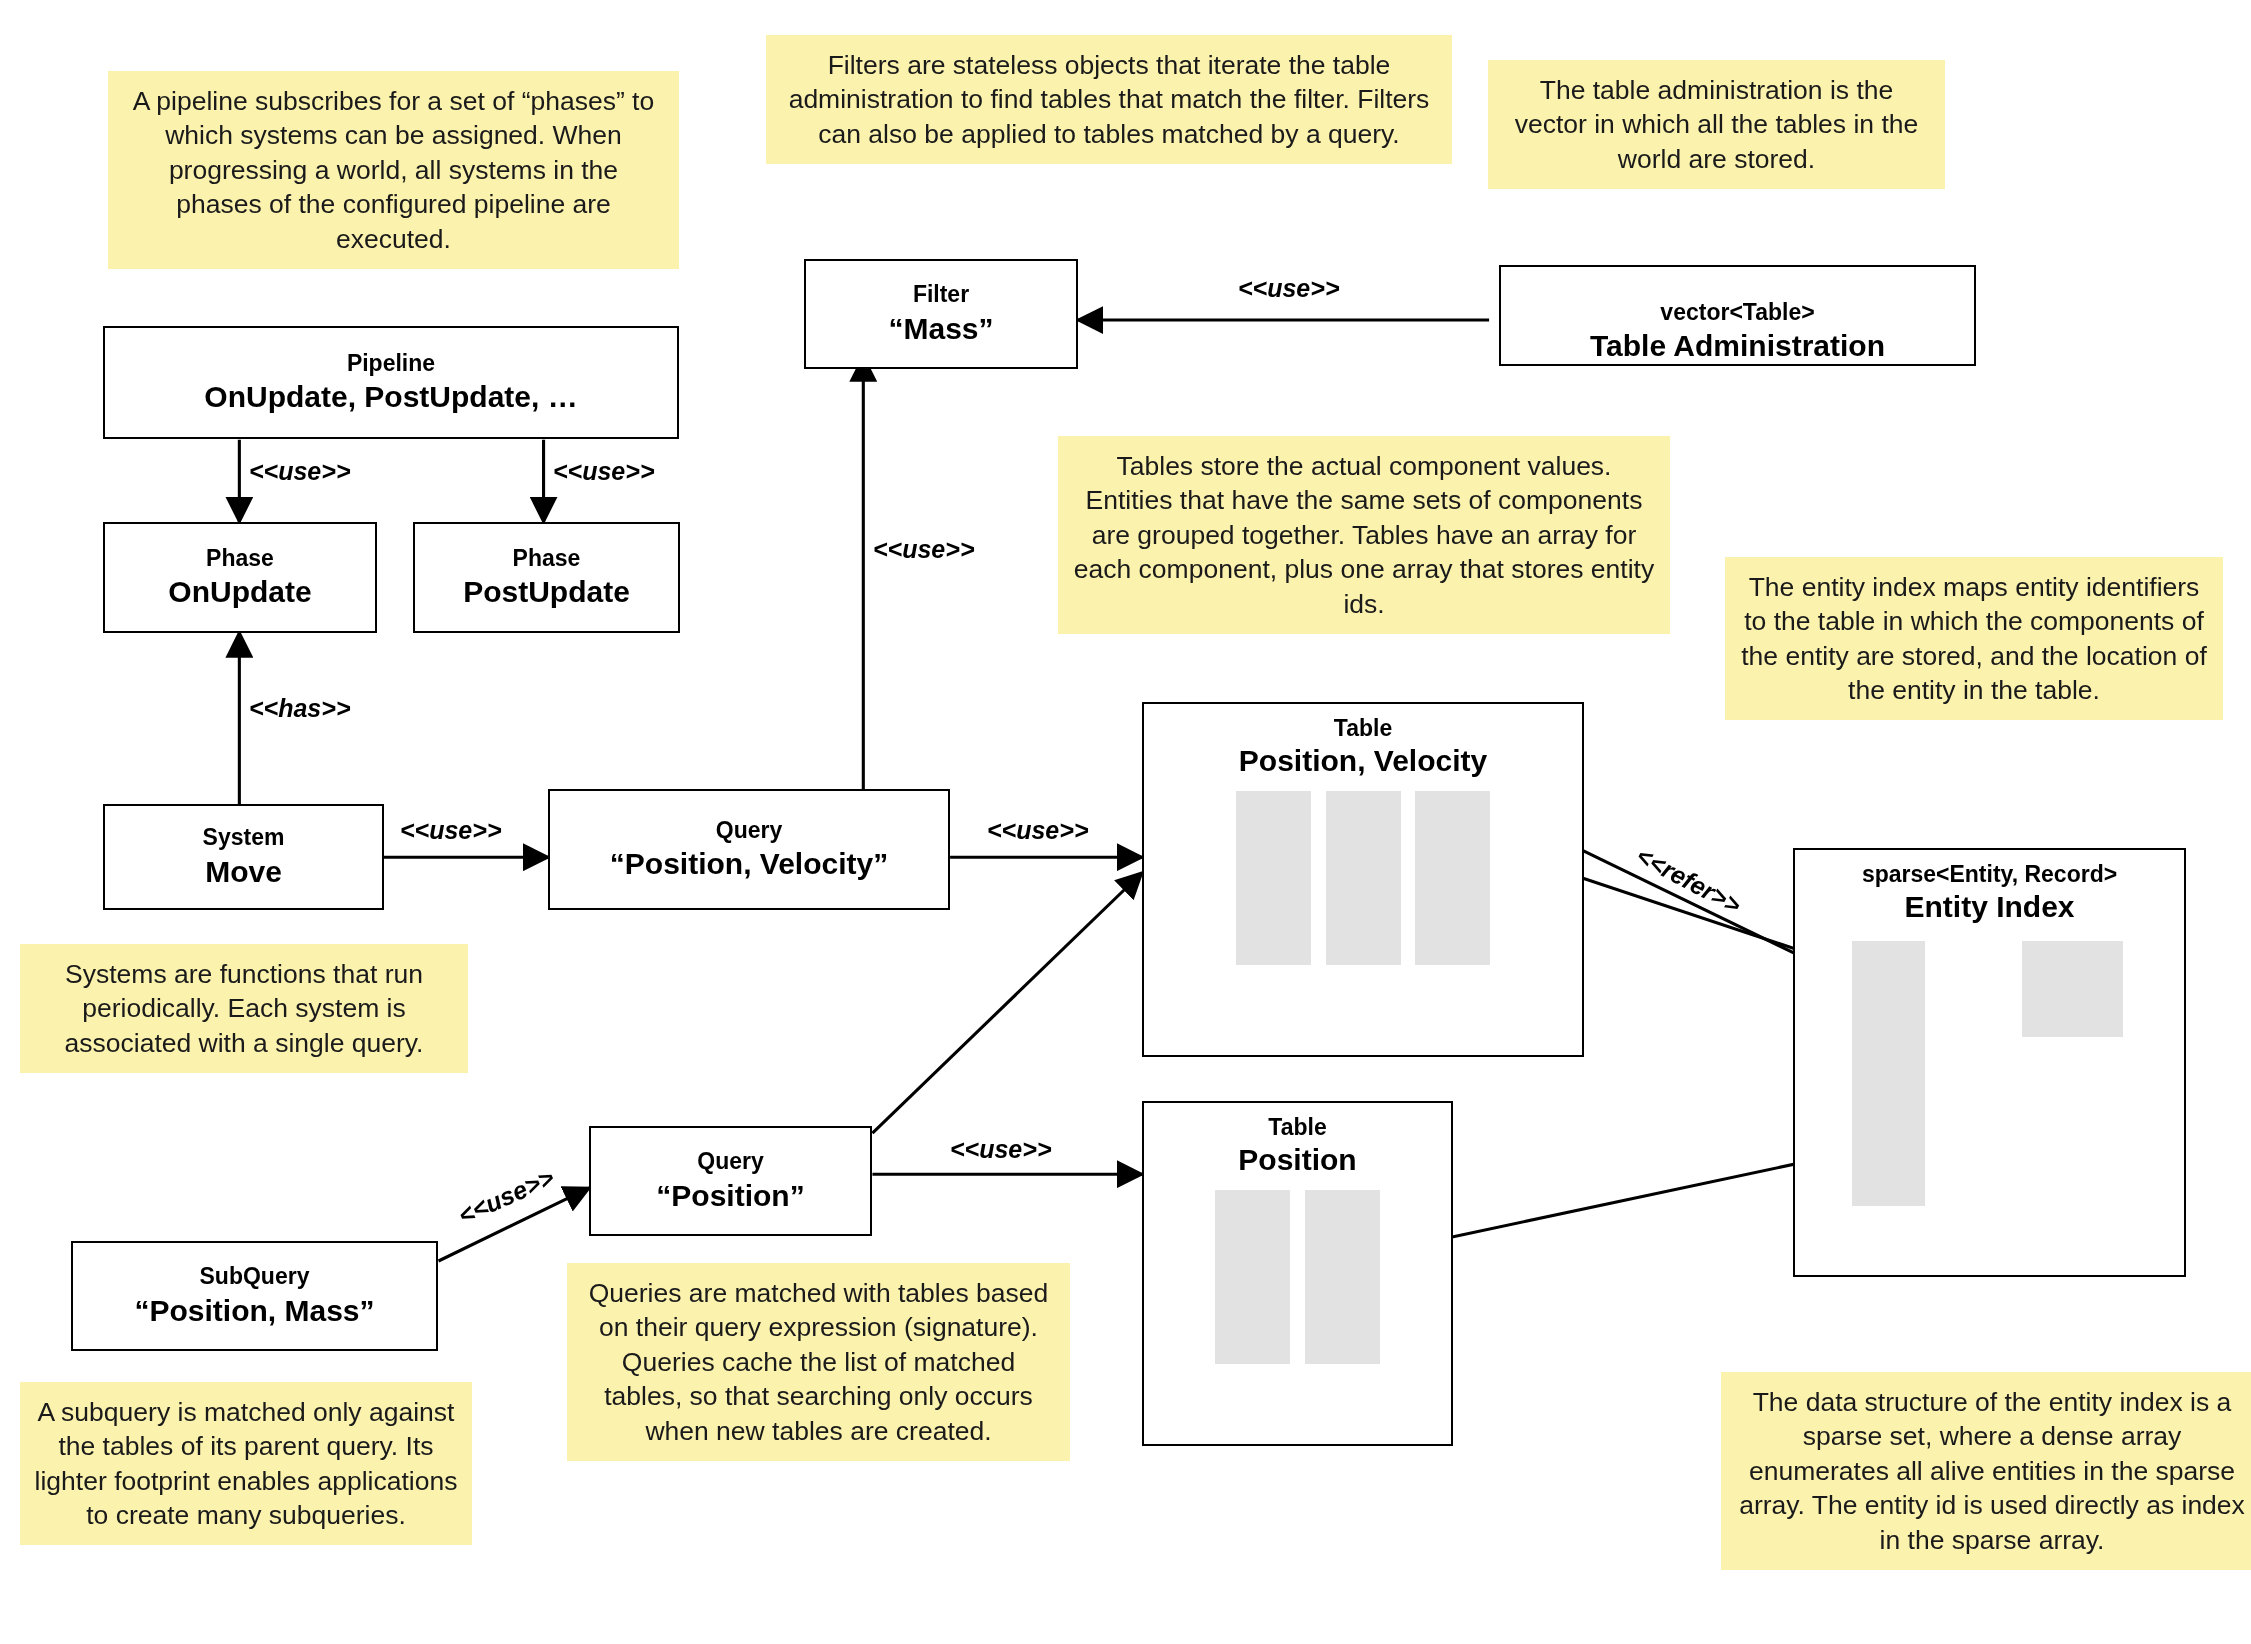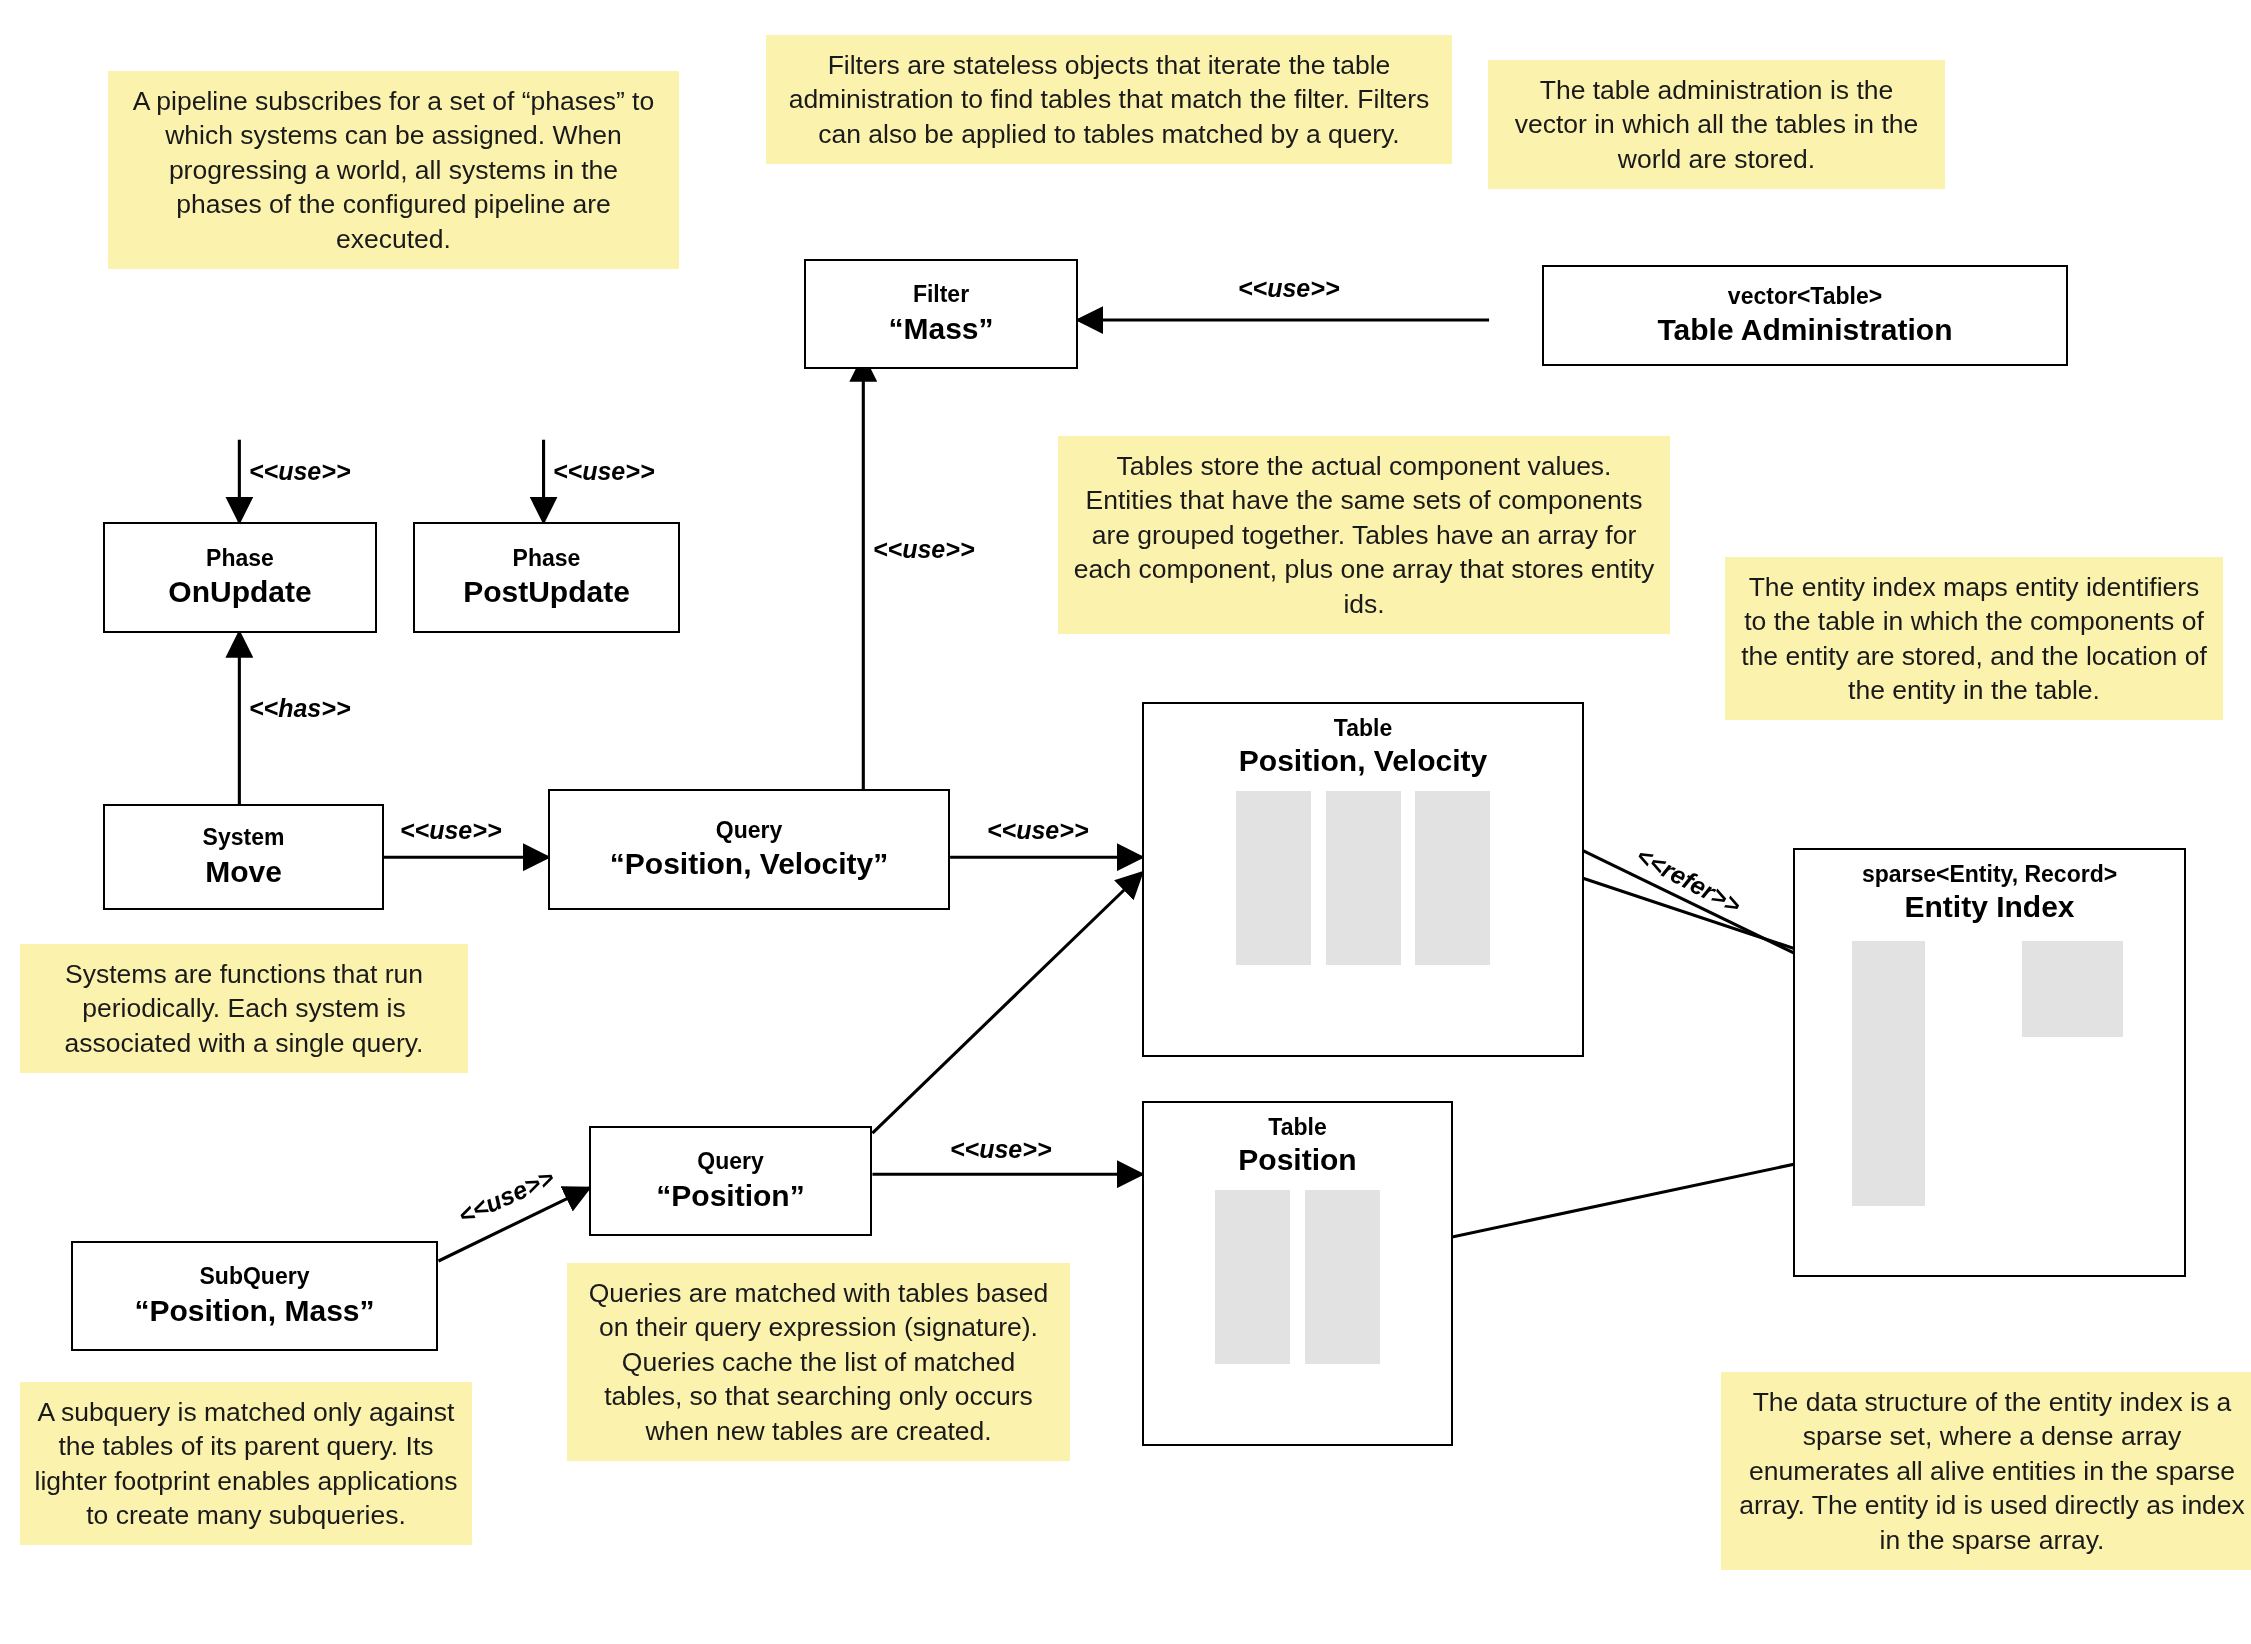--- a/index.html
+++ b/index.html
@@ -193,20 +193,24 @@
   <div class="note" style="left:1725px; top:557px; width:498px;">The entity index maps entity identifiers to the table in which the components of the entity are stored, and the location of the entity in the table.</div>
 
   <div class="note" style="left:20px; top:944px; width:448px;">Systems are functions that run periodically. Each system is associated with a single query.</div>
 
   <div class="note" style="left:20px; top:1382px; width:452px;">A subquery is matched only against the tables of its parent query. Its lighter footprint enables applications to create many subqueries.</div>
 
   <div class="note" style="left:567px; top:1263px; width:503px;">Queries are matched with tables based on their query expression (signature). Queries cache the list of matched tables, so that searching only occurs when new tables are created.</div>
 
   <div class="note" style="left:1721px; top:1372px; width:542px;">The data structure of the entity index is a sparse set, where a dense array enumerates all alive entities in the sparse array. The entity id is used directly as index in the sparse array.</div>
 
+  <div class="box" style="left:103px; top:326px; width:576px; height:113px;">
+    <div class="stereo">Pipeline</div>
+    <div class="name">OnUpdate, PostUpdate, …</div>
+  </div>
 
   <div class="box" style="left:103px; top:522px; width:274px; height:111px;">
     <div class="stereo">Phase</div>
     <div class="name">OnUpdate</div>
   </div>
 
   <div class="box" style="left:413px; top:522px; width:267px; height:111px;">
     <div class="stereo">Phase</div>
     <div class="name">PostUpdate</div>
   </div>
@@ -229,21 +233,21 @@
   <div class="box" style="left:71px; top:1241px; width:367px; height:110px;">
     <div class="stereo">SubQuery</div>
     <div class="name">“Position, Mass”</div>
   </div>
 
   <div class="box" style="left:804px; top:259px; width:274px; height:110px;">
     <div class="stereo">Filter</div>
     <div class="name">“Mass”</div>
   </div>
 
-  <div class="box" style="left:1542px; top:265px; width:526px; height:101px;">
+  <div class="box" style="left:1499px; top:265px; width:477px; height:101px;justify-content:flex-end;">
     <div class="stereo">vector&lt;Table&gt;</div>
     <div class="name">Table Administration</div>
   </div>
 
   <div class="tablebox" style="left:1142px; top:702px; width:442px; height:355px;">
     <div class="thead">
       <div class="stereo">Table</div>
       <div class="name">Position, Velocity</div>
     </div>
     <div class="cols">

